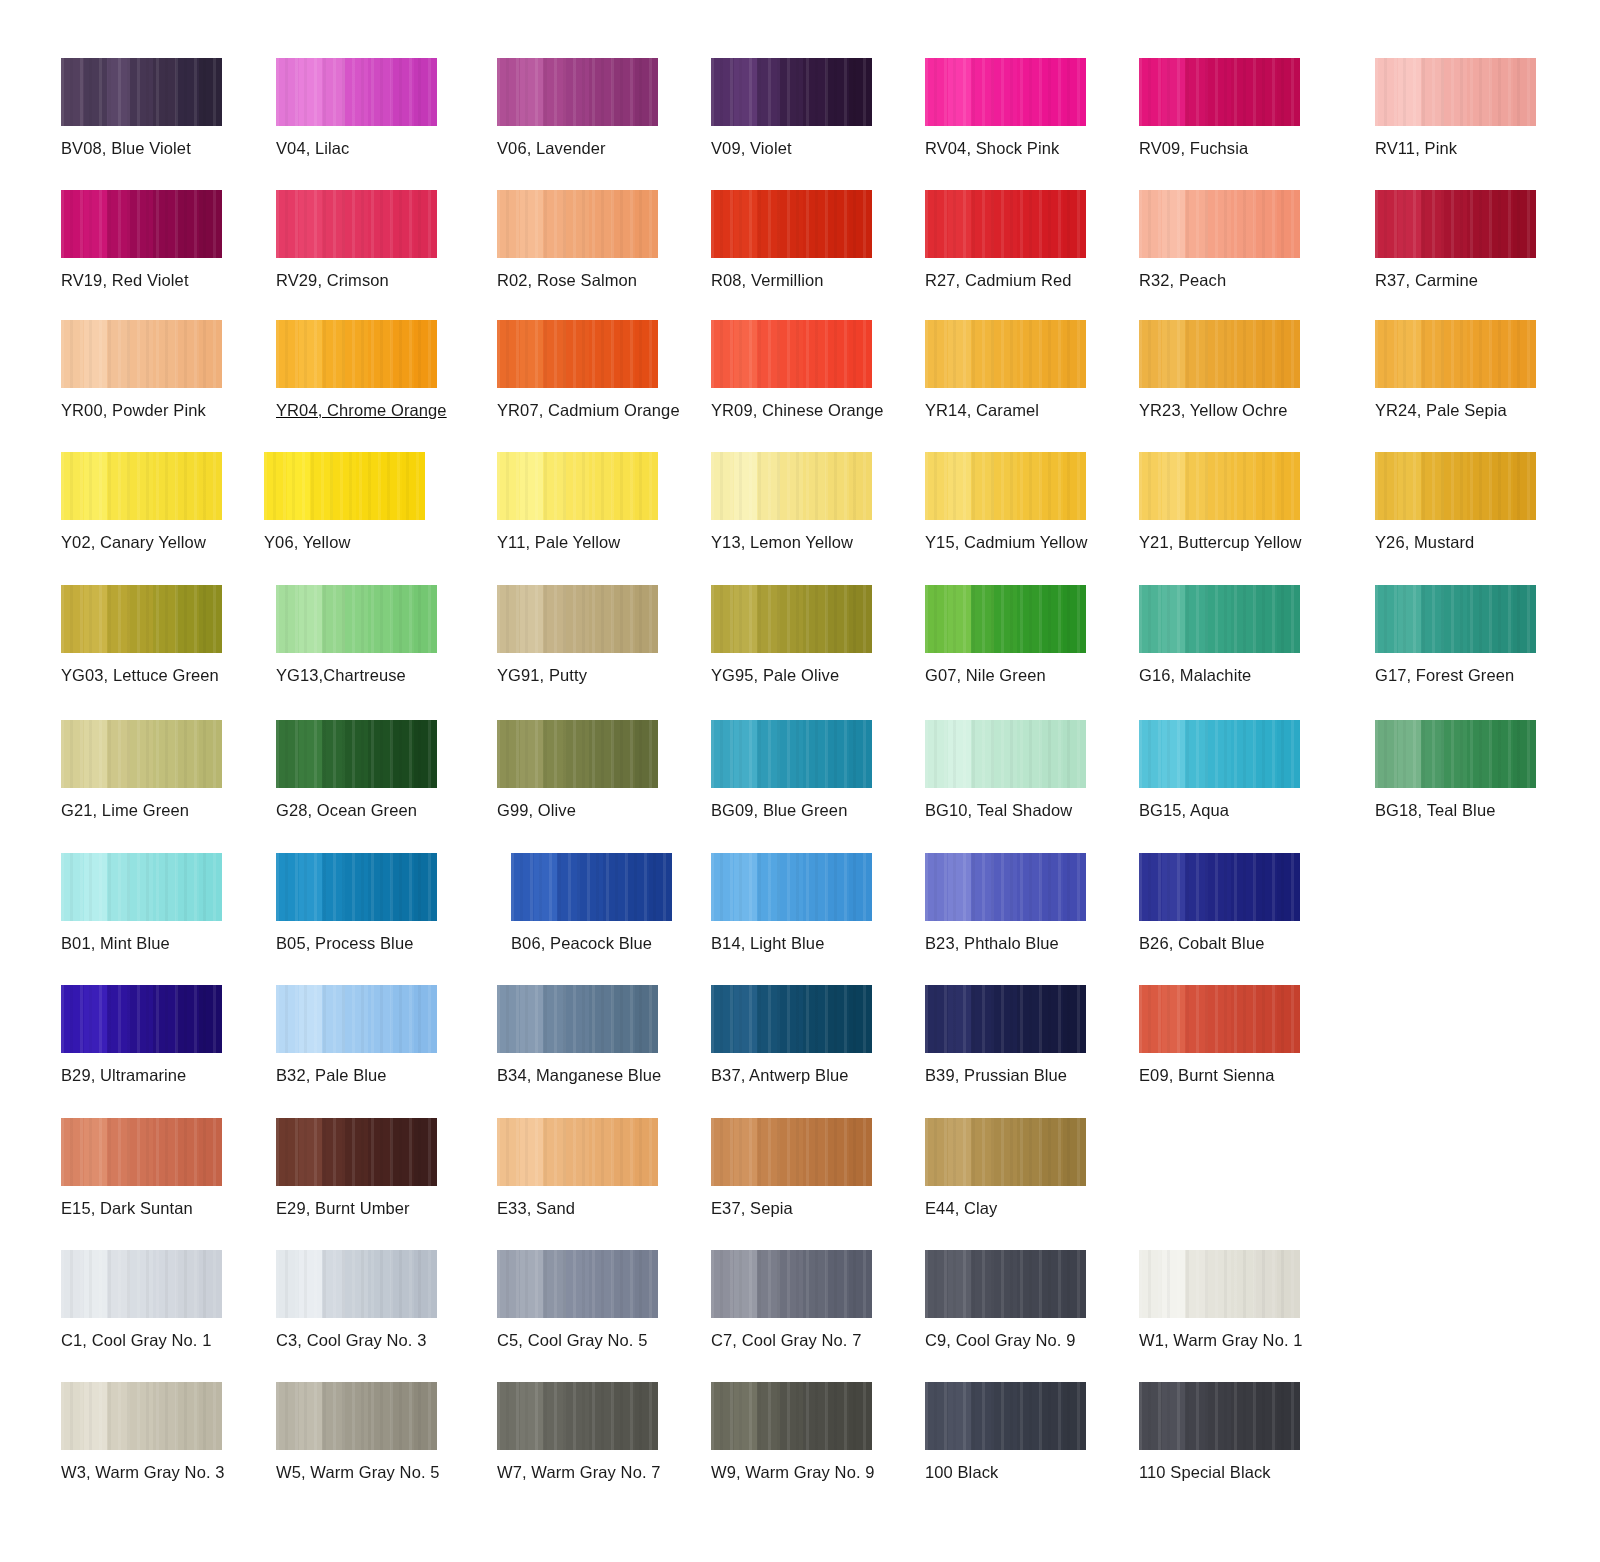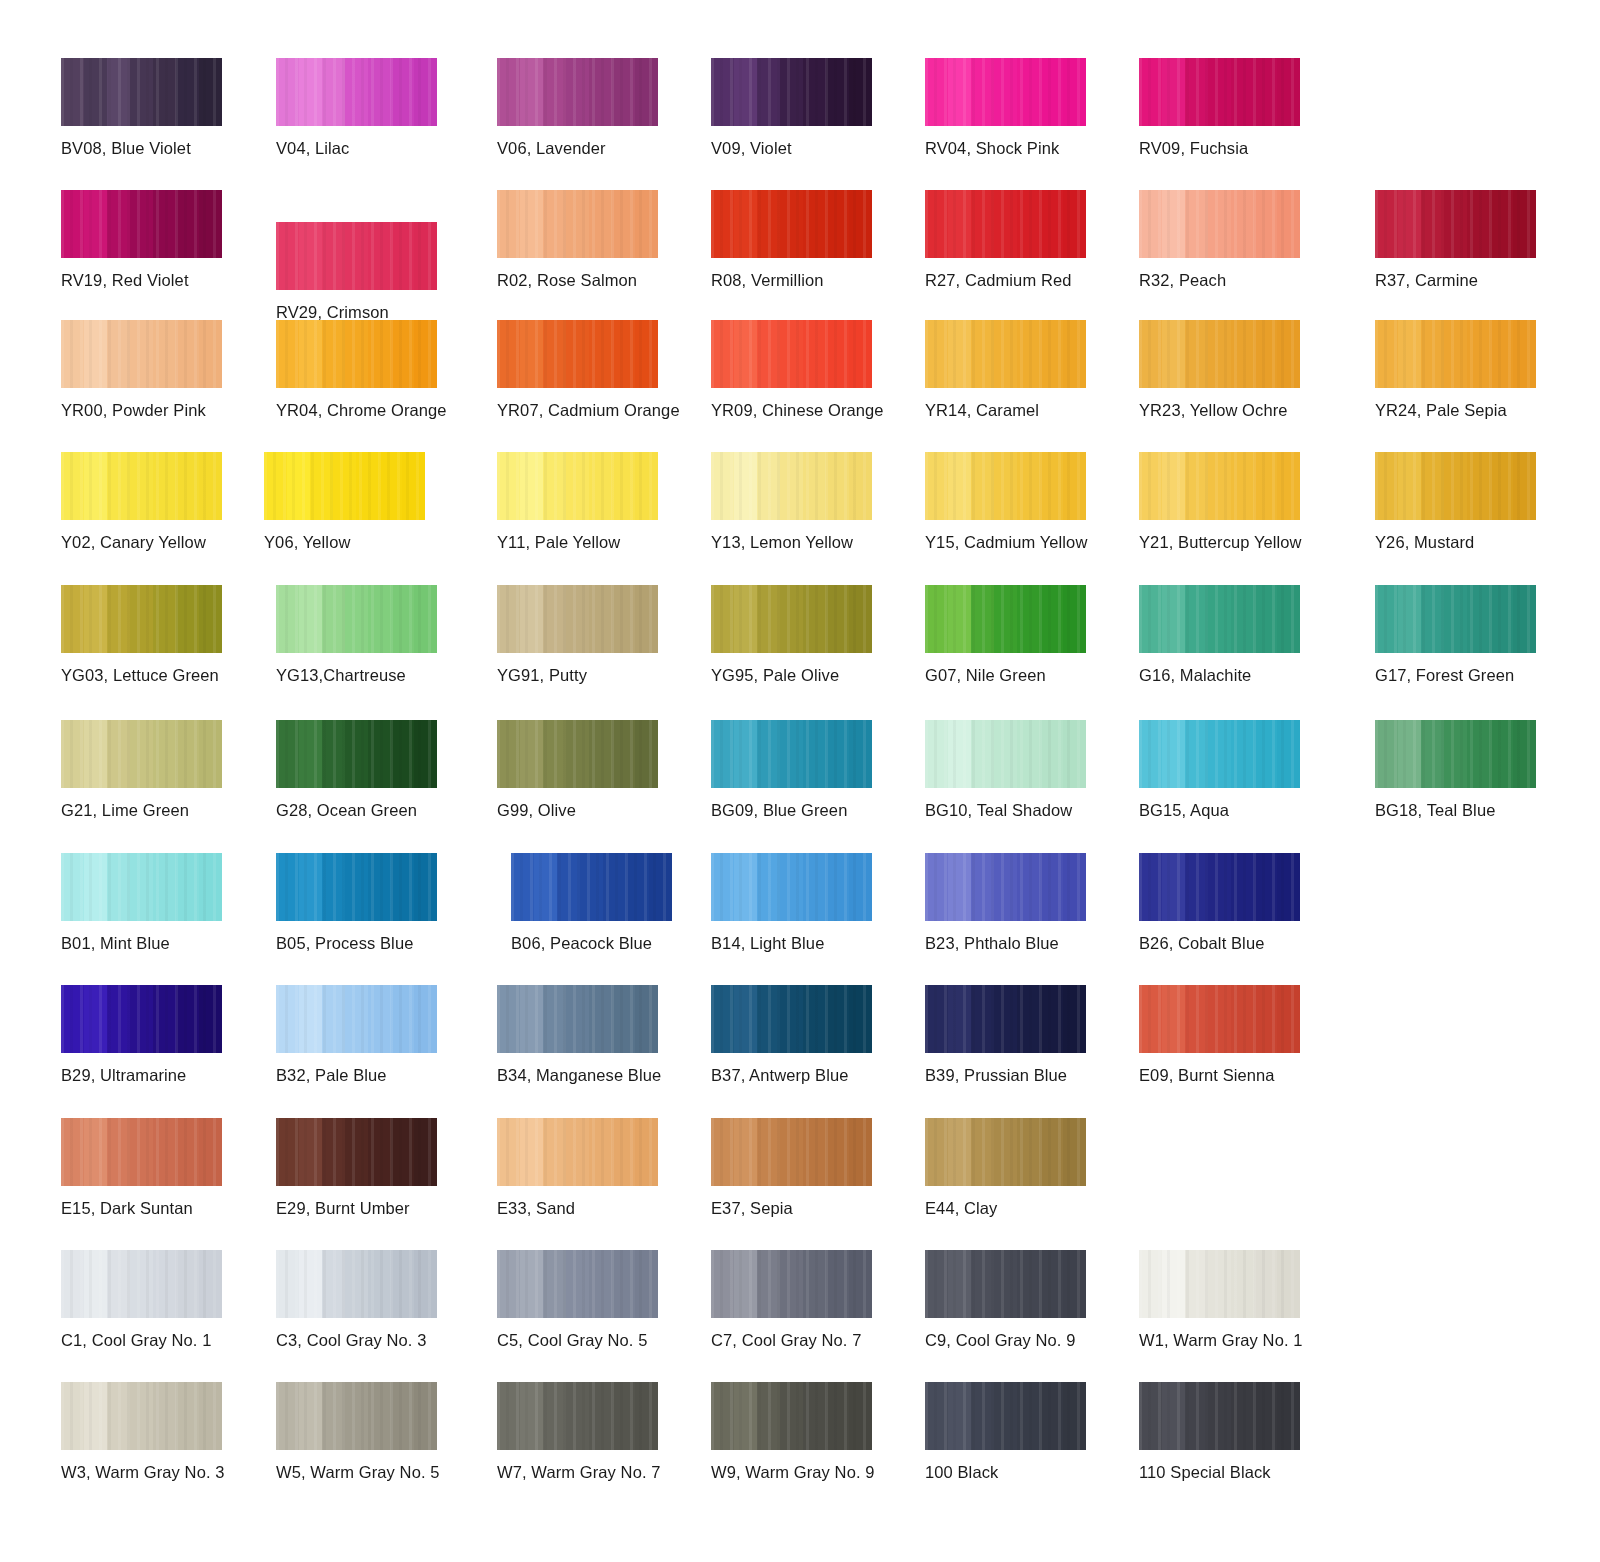--- a/index.html
+++ b/index.html
@@ -133,33 +133,45 @@
         <div class="band" style="background: rgb(227, 21, 123);"></div>
         <div class="band" style="background: rgb(227, 28, 128);"></div>
         <div class="band" style="background: rgb(208, 16, 102);"></div>
         <div class="band" style="background: rgb(199, 11, 92);"></div>
         <div class="band" style="background: rgb(194, 10, 87);"></div>
         <div class="band" style="background: rgb(191, 10, 84);"></div>
         <div class="band" style="background: rgb(188, 9, 81);"></div>
       </div>
       <div class="swatch-label">RV09, Fuchsia</div>
     </div>
+    <div class="swatch-cell" style="left: 1375px; top: 58px;">
+      <div class="swatch-chip" style="width: 161px; height: 68px;">
+        <div class="band" style="background: rgb(247, 191, 186);"></div>
+        <div class="band" style="background: rgb(249, 198, 193);"></div>
+        <div class="band" style="background: rgb(244, 182, 176);"></div>
+        <div class="band" style="background: rgb(242, 174, 168);"></div>
+        <div class="band" style="background: rgb(240, 168, 161);"></div>
+        <div class="band" style="background: rgb(238, 163, 156);"></div>
+        <div class="band" style="background: rgb(236, 159, 152);"></div>
+      </div>
+      <div class="swatch-label">RV11, Pink</div>
+    </div>
     <div class="swatch-cell" style="left: 61px; top: 190px;">
       <div class="swatch-chip" style="width: 161px; height: 68px;">
         <div class="band" style="background: rgb(200, 16, 111);"></div>
         <div class="band" style="background: rgb(204, 21, 117);"></div>
         <div class="band" style="background: rgb(176, 13, 97);"></div>
         <div class="band" style="background: rgb(155, 10, 85);"></div>
         <div class="band" style="background: rgb(141, 8, 76);"></div>
         <div class="band" style="background: rgb(132, 7, 70);"></div>
         <div class="band" style="background: rgb(124, 7, 65);"></div>
       </div>
       <div class="swatch-label">RV19, Red Violet</div>
     </div>
-    <div class="swatch-cell" style="left: 276px; top: 190px; margin-top: 32px;">
+    <div class="swatch-cell" style="left: 276px; top: 190px;">
       <div class="swatch-chip" style="width: 161px; height: 68px;">
         <div class="band" style="background: rgb(229, 59, 102);"></div>
         <div class="band" style="background: rgb(232, 66, 108);"></div>
         <div class="band" style="background: rgb(227, 58, 100);"></div>
         <div class="band" style="background: rgb(225, 53, 96);"></div>
         <div class="band" style="background: rgb(223, 48, 92);"></div>
         <div class="band" style="background: rgb(221, 44, 88);"></div>
         <div class="band" style="background: rgb(219, 42, 85);"></div>
       </div>
       <div class="swatch-label">RV29, Crimson</div>
@@ -229,21 +241,21 @@
         <div class="band" style="background: rgb(244, 199, 158);"></div>
         <div class="band" style="background: rgb(247, 207, 171);"></div>
         <div class="band" style="background: rgb(242, 193, 151);"></div>
         <div class="band" style="background: rgb(242, 189, 144);"></div>
         <div class="band" style="background: rgb(241, 185, 137);"></div>
         <div class="band" style="background: rgb(240, 180, 130);"></div>
         <div class="band" style="background: rgb(239, 176, 123);"></div>
       </div>
       <div class="swatch-label">YR00, Powder Pink</div>
     </div>
-    <div class="swatch-cell" style="left: 276px; top: 320px;">
+    <div class="swatch-cell" style="left: 276px; top: 320px; text-decoration: underline;">
       <div class="swatch-chip" style="width: 161px; height: 68px;">
         <div class="band" style="background: rgb(247, 180, 47);"></div>
         <div class="band" style="background: rgb(249, 188, 60);"></div>
         <div class="band" style="background: rgb(245, 174, 39);"></div>
         <div class="band" style="background: rgb(244, 168, 33);"></div>
         <div class="band" style="background: rgb(243, 162, 27);"></div>
         <div class="band" style="background: rgb(242, 156, 22);"></div>
         <div class="band" style="background: rgb(241, 151, 17);"></div>
       </div>
       <div class="swatch-label">YR04, Chrome Orange</div>

